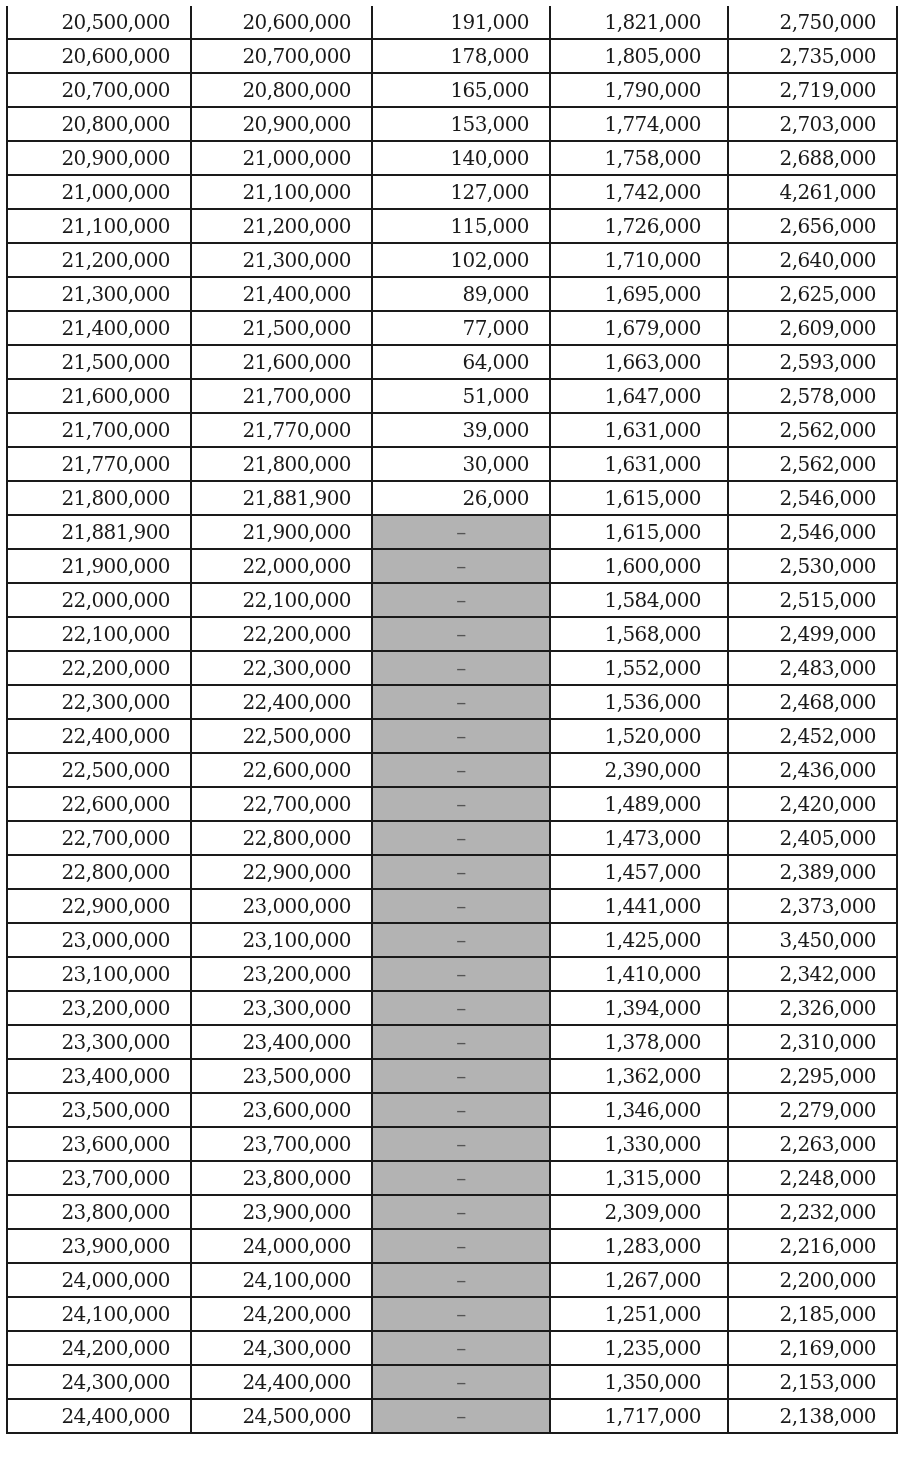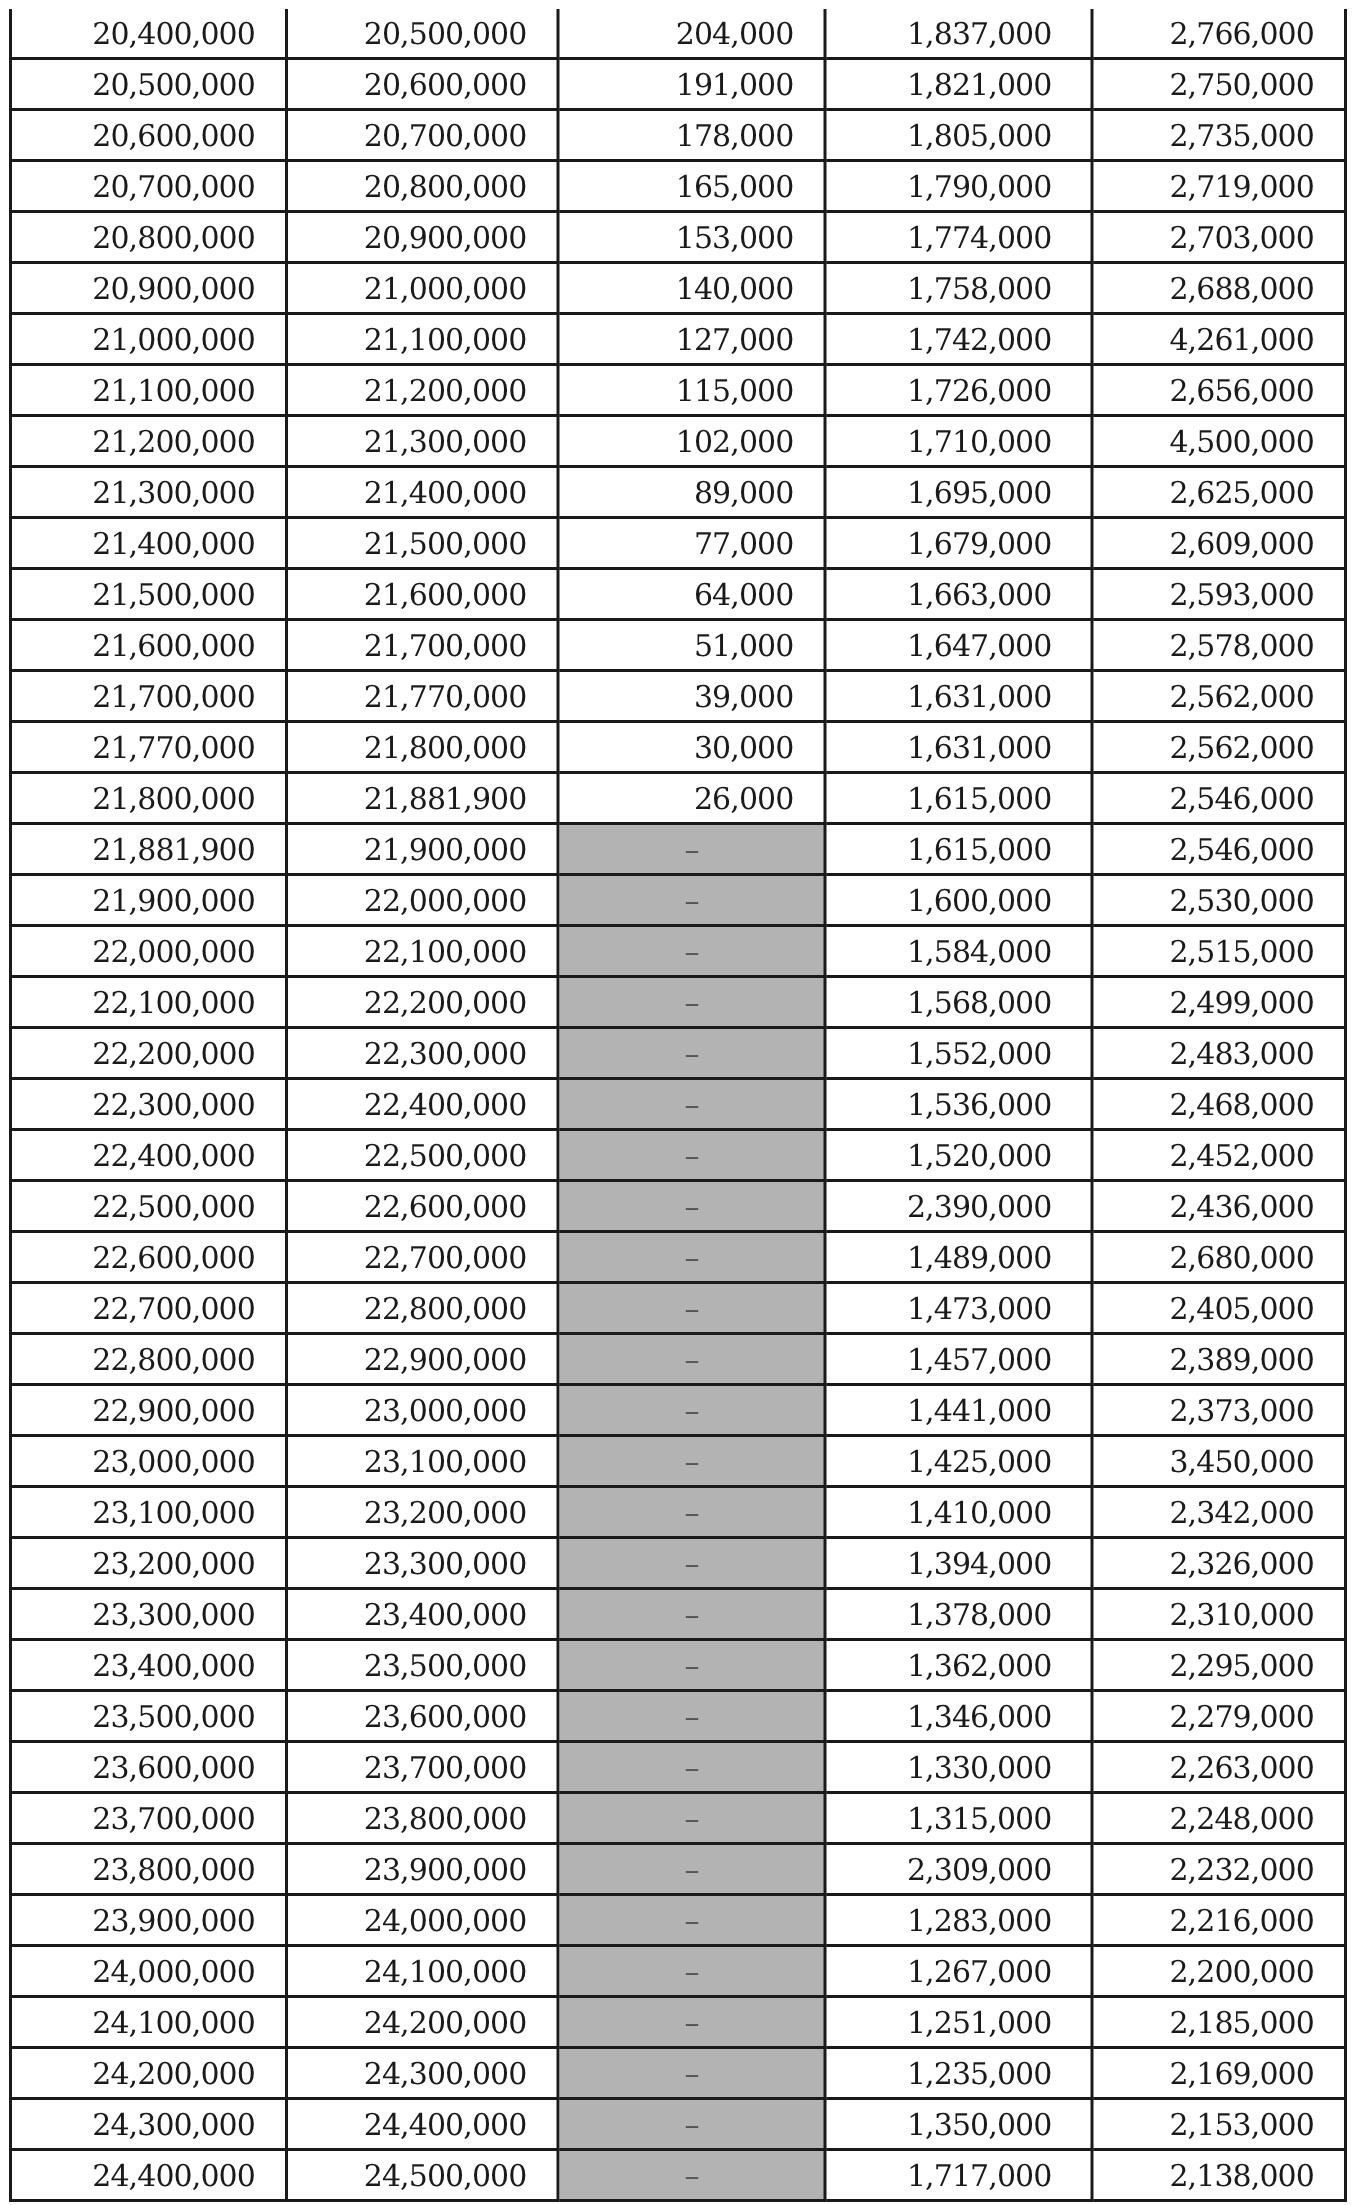--- a/index.html
+++ b/index.html
@@ -63,27 +63,20 @@
   <table>
     <colgroup>
       <col class="c1">
         <col class="c2">
         <col class="c3">
         <col class="c4">
         <col class="c5">
     </colgroup>
     <tbody id="table-body">
         <tr>
-          <td class="c1">20,400,000</td>
-          <td class="c2">20,500,000</td>
-          <td class="c3">204,000</td>
-          <td class="c4">1,837,000</td>
-          <td class="c5">2,766,000</td>
-        </tr>
-        <tr>
           <td class="c1">20,500,000</td>
           <td class="c2">20,600,000</td>
           <td class="c3">191,000</td>
           <td class="c4">1,821,000</td>
           <td class="c5">2,750,000</td>
         </tr>
         <tr>
           <td class="c1">20,600,000</td>
           <td class="c2">20,700,000</td>
           <td class="c3">178,000</td>
@@ -123,21 +116,21 @@
           <td class="c2">21,200,000</td>
           <td class="c3">115,000</td>
           <td class="c4">1,726,000</td>
           <td class="c5">2,656,000</td>
         </tr>
         <tr>
           <td class="c1">21,200,000</td>
           <td class="c2">21,300,000</td>
           <td class="c3">102,000</td>
           <td class="c4">1,710,000</td>
-          <td class="c5">4,500,000</td>
+          <td class="c5">2,640,000</td>
         </tr>
         <tr>
           <td class="c1">21,300,000</td>
           <td class="c2">21,400,000</td>
           <td class="c3">89,000</td>
           <td class="c4">1,695,000</td>
           <td class="c5">2,625,000</td>
         </tr>
         <tr>
           <td class="c1">21,400,000</td>
@@ -235,21 +228,21 @@
           <td class="c2">22,600,000</td>
           <td class="c3 shaded" style="background: rgb(179, 179, 179);">–</td>
           <td class="c4">2,390,000</td>
           <td class="c5">2,436,000</td>
         </tr>
         <tr>
           <td class="c1">22,600,000</td>
           <td class="c2">22,700,000</td>
           <td class="c3 shaded" style="background: rgb(179, 179, 179);">–</td>
           <td class="c4">1,489,000</td>
-          <td class="c5">2,680,000</td>
+          <td class="c5">2,420,000</td>
         </tr>
         <tr>
           <td class="c1">22,700,000</td>
           <td class="c2">22,800,000</td>
           <td class="c3 shaded" style="background: rgb(179, 179, 179);">–</td>
           <td class="c4">1,473,000</td>
           <td class="c5">2,405,000</td>
         </tr>
         <tr>
           <td class="c1">22,800,000</td>

